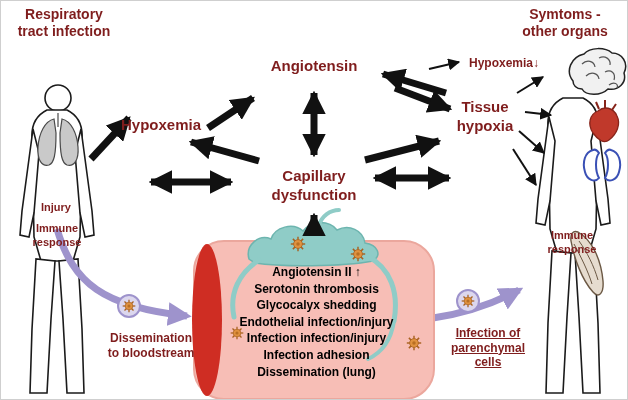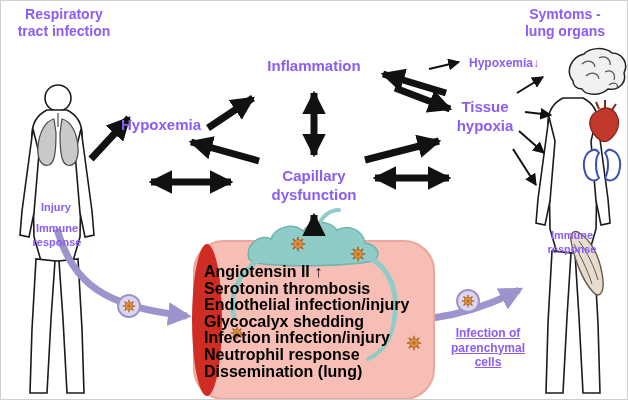--- a/index.html
+++ b/index.html
@@ -1,24 +1,24 @@
 <!DOCTYPE html>
 <html><head>
 <meta charset="utf-8">
 <style>
   html,body{margin:0;padding:0;background:#ffffff;font-family:"Liberation Sans",sans-serif;}
   .canvas{position:relative;width:628px;height:400px;background:#fff;overflow:hidden;border:1px solid #cfcfcf;box-sizing:border-box;}
   svg.layer{position:absolute;left:0;top:0;width:628px;height:400px;}
-  .lbl{position:absolute;text-align:center;white-space:pre-line;color:#8b5cf6;font-weight:bold;}
+  .lbl{position:absolute;text-align:center;white-space:pre-line;color:#7f1d1d;font-weight:bold;}
   .t14{font-size:14px;line-height:17px;}
   .t15{font-size:15px;line-height:19px;}
   .t12{font-size:12px;line-height:14.5px;}
   .t11{font-size:11px;line-height:13.5px;margin-top:32px;}
   .cap-list{position:absolute;left:203px;top:263px;width:225px;}
-  .cap-item{font-weight:bold;font-size:16px;line-height:16.6px;text-align:left;color:#000;}
+  .cap-item{font-weight:bold;font-size:12px;line-height:16.6px;text-align:center;color:#000;}
 </style>
 </head>
 <body>
 
 <div class="canvas">
 
   <svg class="layer" viewBox="0 0 628 400">
     <defs>
       <marker id="mBig" viewBox="0 0 10 10" refX="9" refY="5" markerWidth="3.4" markerHeight="3.4" orient="auto-start-reverse">
           <path d="M0,0 L10,5 L0,10 Z" fill="#111"></path>
@@ -132,43 +132,45 @@
       <line x1="516" y1="92" x2="542" y2="76" stroke-width="2" marker-end="url(#mSmall)"></line>
       <line x1="524" y1="111" x2="550" y2="114" stroke-width="2" marker-end="url(#mSmall)"></line>
       <line x1="518" y1="130" x2="543" y2="152" stroke-width="2" marker-end="url(#mSmall)"></line>
       <line x1="512" y1="148" x2="535" y2="184" stroke-width="2" marker-end="url(#mSmall)"></line>
     </g>
   </svg>
 
   <div class="lbl t14" style="left:2px;top:5px;width:122px;">Respiratory
 tract infection</div>
   <div class="lbl t14" style="left:503px;top:5px;width:122px;">Symtoms -
-lung organs</div>
+other organs</div>
 
-  <div class="lbl t15" style="left:243px;top:55px;width:140px;">Inflammation</div>
+  <div class="lbl t15" style="left:243px;top:55px;width:140px;">Angiotensin</div>
   <div class="lbl" style="left:464px;top:55px;width:78px;font-size:12px;">Hypoxemia↓</div>
   <div class="lbl t15" style="left:444px;top:96px;width:80px;">Tissue
 hypoxia</div>
   <div class="lbl t15" style="left:110px;top:114px;width:100px;">Hypoxemia</div>
   <div class="lbl t15" style="left:251px;top:165px;width:124px;">Capillary
 dysfunction</div>
 
   <div class="lbl t11" style="left:27px;top:168px;width:56px;">Injury</div>
   <div class="lbl t11" style="left:21px;top:189px;width:70px;">Immune
 response</div>
   <div class="lbl t11" style="left:536px;top:196px;width:70px;">Immune
 response</div>
 
+  <div class="lbl t12" style="left:92px;top:330px;width:116px;">Dissemination
+to bloodstream</div>
   <div class="lbl t12" style="left:446px;top:325px;width:82px;text-decoration:underline;">Infection of
 parenchymal
 cells</div>
 
   <div class="cap-list">
     <div class="cap-item">Angiotensin II ↑</div>
     <div class="cap-item">Serotonin thrombosis</div>
+    <div class="cap-item">Glycocalyx shedding</div>
     <div class="cap-item">Endothelial infection/injury</div>
-    <div class="cap-item">Glycocalyx shedding</div>
     <div class="cap-item">Infection infection/injury</div>
-    <div class="cap-item">Neutrophil response</div>
+    <div class="cap-item">Infection adhesion</div>
     <div class="cap-item">Dissemination (lung)</div>
   </div>
 
 </div>
 
 </body></html>

